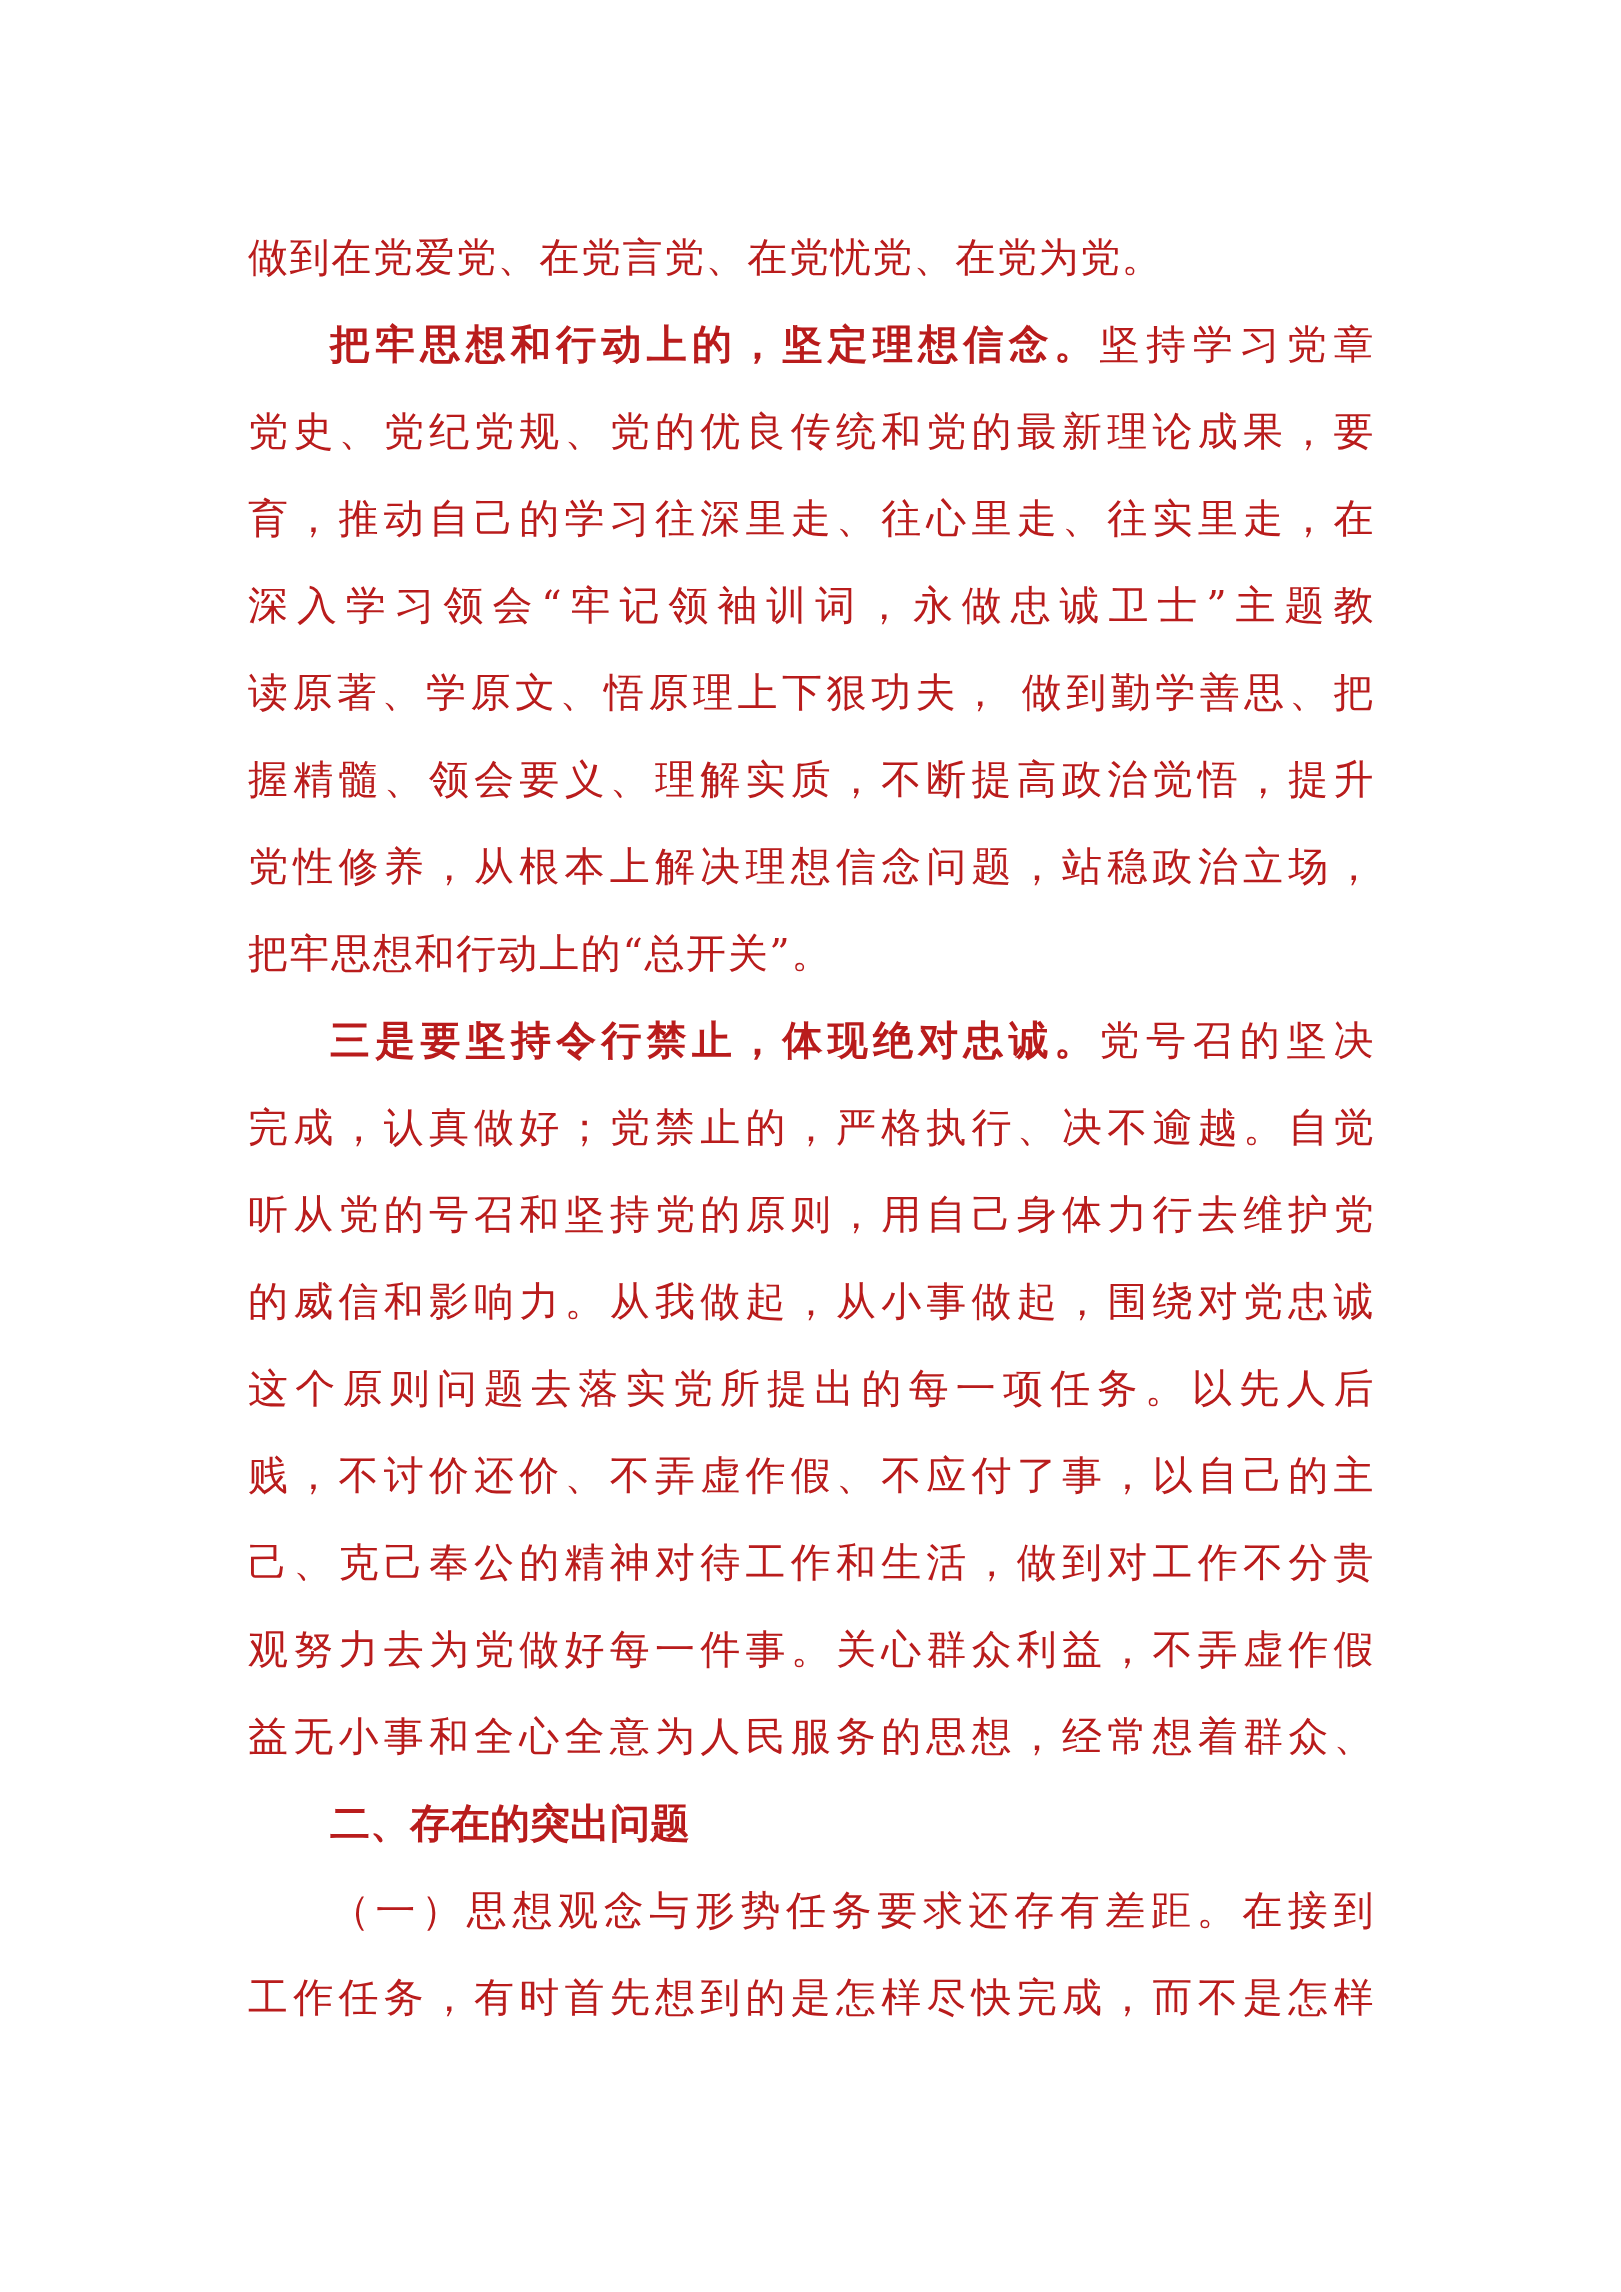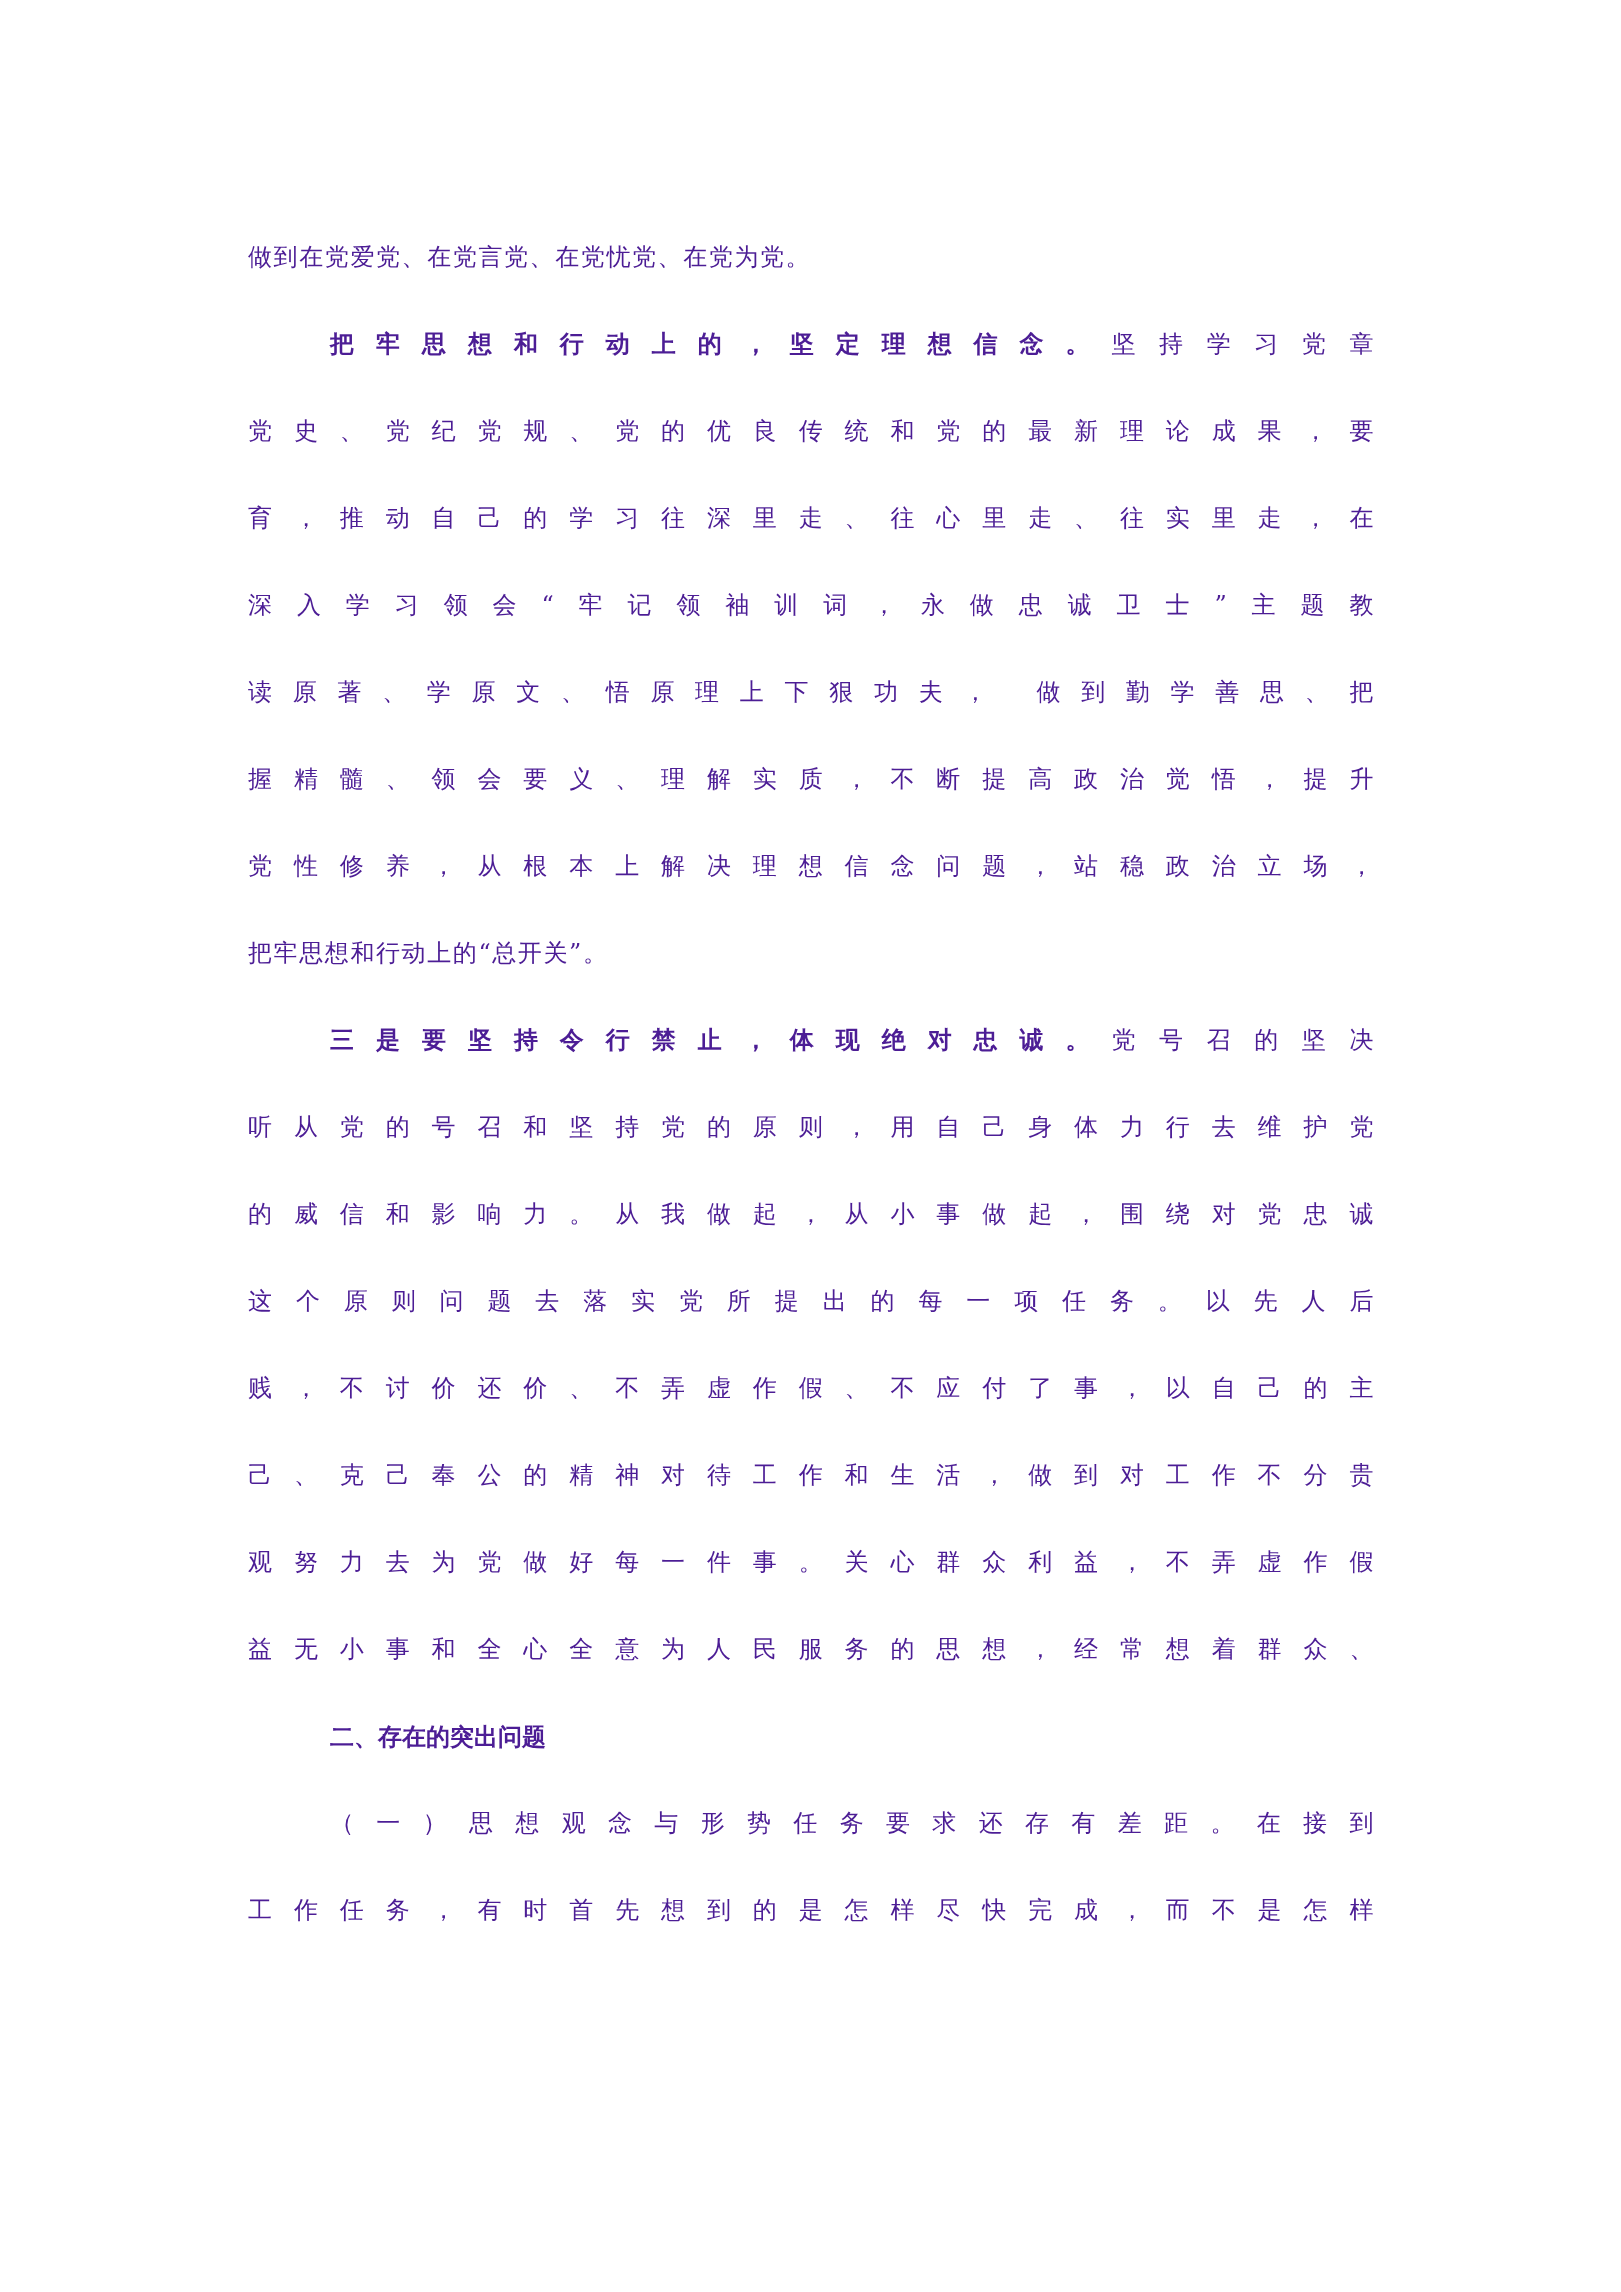--- a/index.html
+++ b/index.html
@@ -1,21 +1,21 @@
 <!DOCTYPE html>
 <html><head>
 <meta charset="utf-8">
 <style>
   html, body { margin: 0; padding: 0; background: #ffffff; }
   body { width: 1621px; height: 2293px; position: relative; overflow: hidden; }
   .page { position: absolute; left: 248px; top: 214px; width: 1127px; }
   .line {
     height: 87px; line-height: 87px;
     font-family: "DejaVu Serif", "Liberation Serif", serif;
-    font-size: 24px; color: #4c1d95;
+    font-size: 40px; color: #b91c1c;
     white-space: nowrap; letter-spacing: 1.6px;
     text-align: justify; text-align-last: justify;
   }
   .line.last { text-align-last: left; }
   .indent { padding-left: 82px; }
   .b { font-weight: bold; font-family: "DejaVu Sans", "Liberation Sans", sans-serif; letter-spacing: 0px; }
   .heading { font-family: Liberation Sans, sans-serif; font-weight: bold; text-align-last: left; letter-spacing: 0px; }
 </style>
 </head>
 <body>
@@ -26,20 +26,21 @@
   <div class="line indent"><span class="b">把牢思想和行动上的，坚定理想信念。</span><span>坚持学习党章</span></div>
   <div class="line">党史、党纪党规、党的优良传统和党的最新理论成果，要</div>
   <div class="line">育，推动自己的学习往深里走、往心里走、往实里走，在</div>
   <div class="line">深入学习领会“牢记领袖训词，永做忠诚卫士”主题教</div>
   <div class="line">读原著、学原文、悟原理上下狠功夫， 做到勤学善思、把</div>
   <div class="line">握精髓、领会要义、理解实质，不断提高政治觉悟，提升</div>
   <div class="line">党性修养，从根本上解决理想信念问题，站稳政治立场，</div>
   <div class="line last">把牢思想和行动上的“总开关”。</div>
 
   <div class="line indent"><span class="b">三是要坚持令行禁止，体现绝对忠诚。</span><span>党号召的坚决</span></div>
+  <div class="line">完成，认真做好；党禁止的，严格执行、决不逾越。自觉</div>
   <div class="line">听从党的号召和坚持党的原则，用自己身体力行去维护党</div>
   <div class="line">的威信和影响力。从我做起，从小事做起，围绕对党忠诚</div>
   <div class="line">这个原则问题去落实党所提出的每一项任务。以先人后</div>
   <div class="line">贱，不讨价还价、不弄虚作假、不应付了事，以自己的主</div>
   <div class="line">己、克己奉公的精神对待工作和生活，做到对工作不分贵</div>
   <div class="line">观努力去为党做好每一件事。关心群众利益，不弄虚作假</div>
   <div class="line">益无小事和全心全意为人民服务的思想，经常想着群众、</div>
 
   <div class="line heading indent">二、存在的突出问题</div>
 

